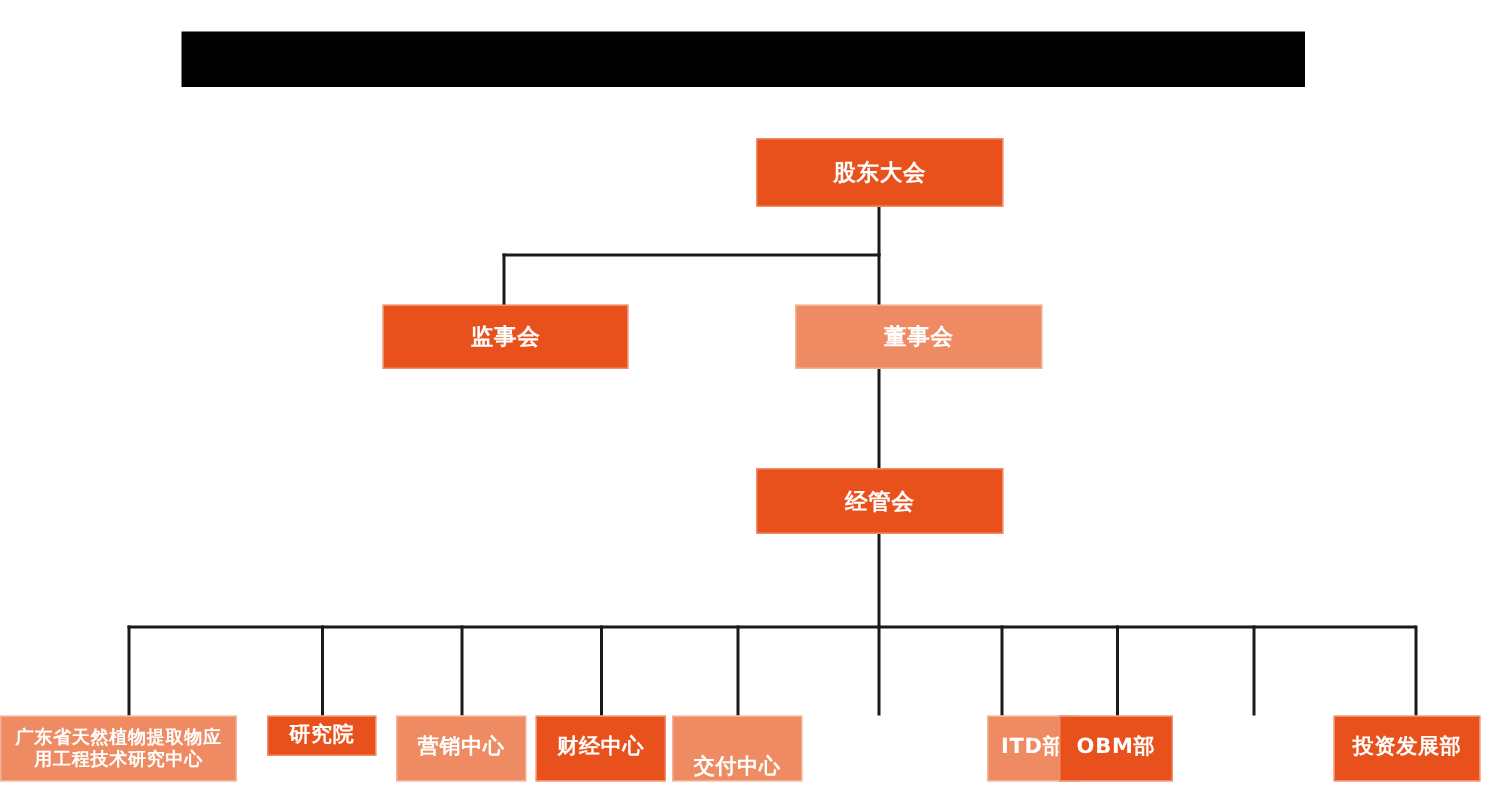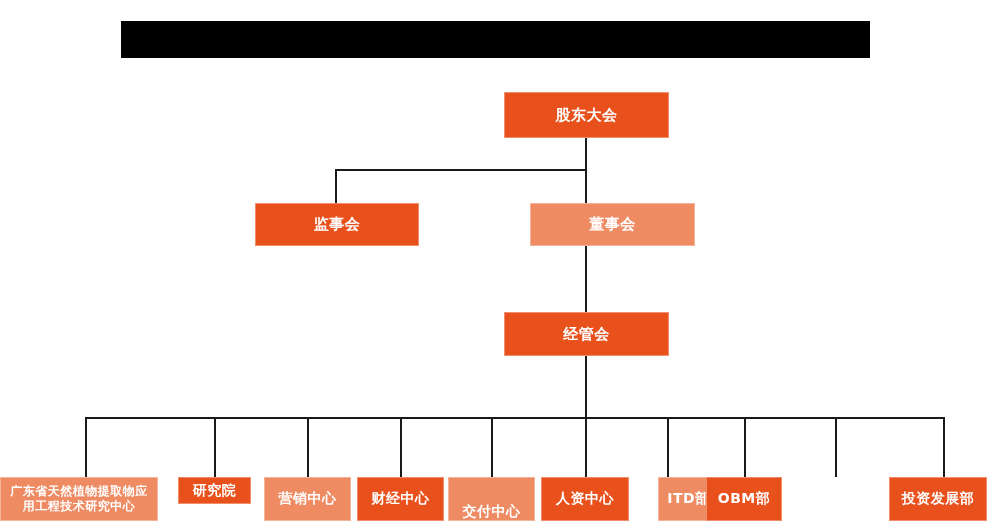--- a/index.html
+++ b/index.html
@@ -118,23 +118,20 @@
   </div>
 
   <div class="node dark n-size-md" style="left:357px; top:477px; width:87px; height:44px;">
     <span class="label">财经中心</span>
   </div>
 
   <div class="node light n-size-md" style="left:448px; top:477px; width:87px; height:44px;align-items:flex-end;">
     <span class="label">交付中心</span>
   </div>
 
-  <div class="node dark n-size-md" style="left:541px; top:477px; width:88px; height:44px;">
-    <span class="label">人资中心</span>
-  </div>
 
   <div class="node light n-size-md" style="left:658px; top:477px; width:61px; height:44px;">
     <span class="label">ITD部</span>
   </div>
 
   <div class="node dark n-size-md" style="left:706px; top:477px; width:76px; height:44px;">
     <span class="label">OBM部</span>
   </div>
 
 

